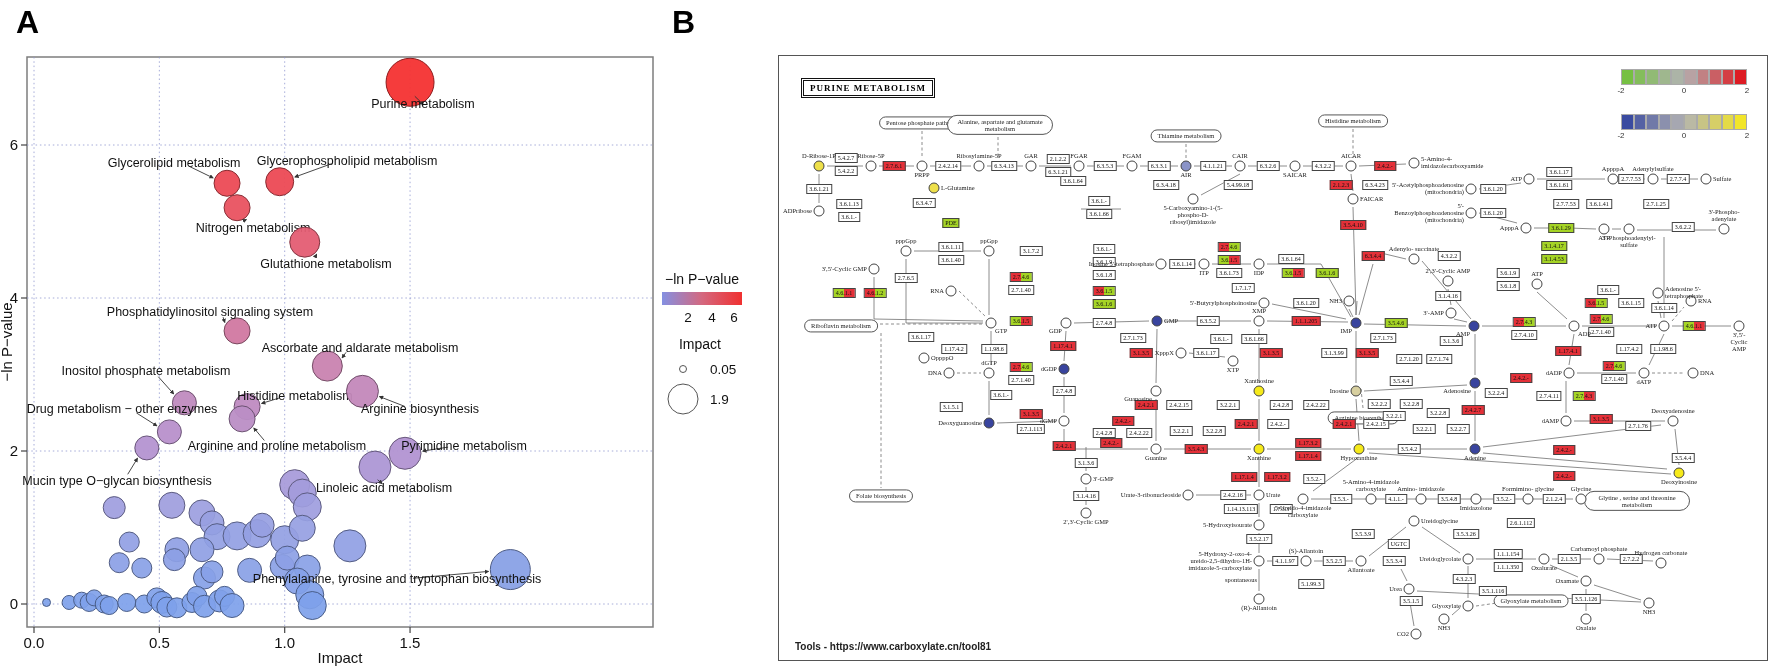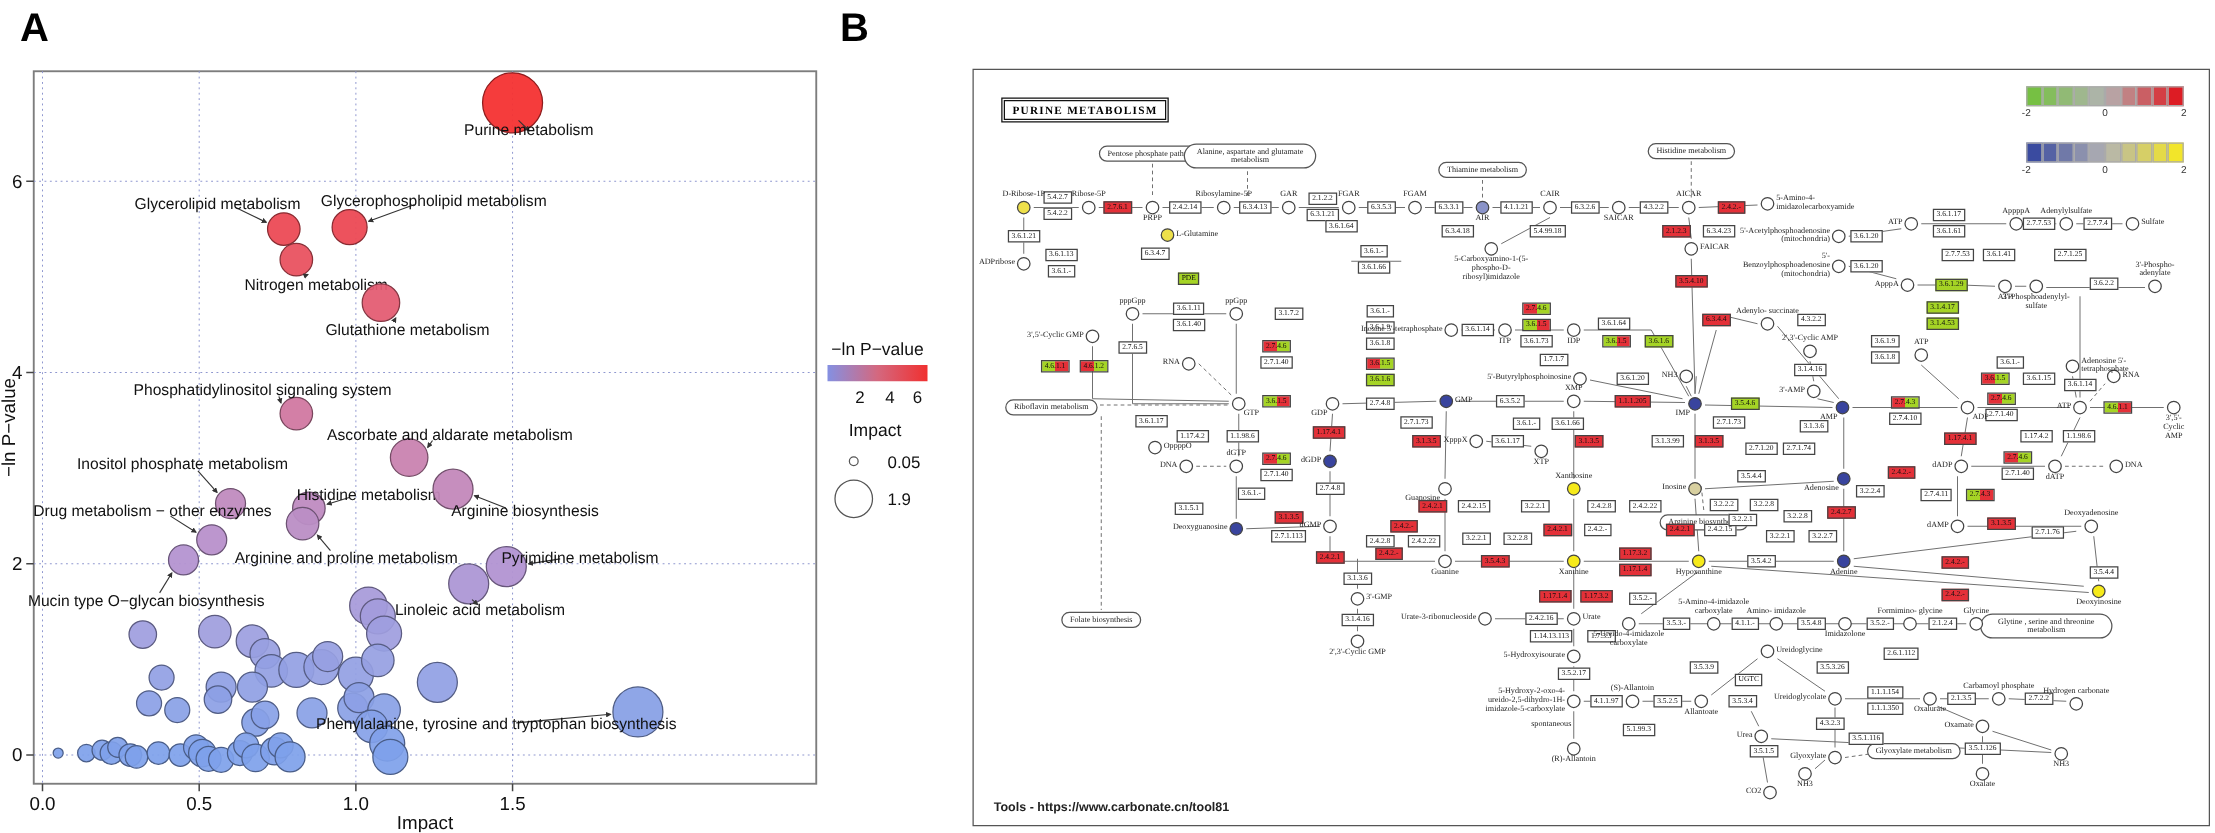--- a/index.html
+++ b/index.html
@@ -171,21 +171,21 @@
       <text x="734" y="322" text-anchor="middle" font-size="13.5">6</text>
       <text x="700" y="349" text-anchor="middle" font-size="14">Impact</text>
       <circle cx="683" cy="369" r="3.5" fill="none" stroke="#555" stroke-width="1"></circle>
       <text x="710" y="374" text-anchor="start" font-size="13.5">0.05</text>
       <circle cx="683" cy="399" r="15" fill="none" stroke="#555" stroke-width="1"></circle>
       <text x="710" y="404" text-anchor="start" font-size="13.5">1.9</text>
     </svg>
 
   <div id="panelB">
     <div class="ptitle">PURINE METABOLISM</div>
-    <div class="pfooter">Tools - https://www.carbonate.cn/tool81</div>
+    <div class="pfooter">Tools - https://www.carboxylate.cn/tool81</div>
   <svg id="pedges" width="988" height="604">
         <line x1="48" y1="110" x2="84" y2="110" stroke="#707070" stroke-width="0.8"></line>
         <line x1="100" y1="110" x2="135" y2="110" stroke="#707070" stroke-width="0.8"></line>
         <line x1="151" y1="110" x2="192" y2="110" stroke="#707070" stroke-width="0.8"></line>
         <line x1="208" y1="110" x2="244" y2="110" stroke="#707070" stroke-width="0.8"></line>
         <line x1="260" y1="110" x2="292" y2="110" stroke="#707070" stroke-width="0.8"></line>
         <line x1="308" y1="110" x2="345" y2="110" stroke="#707070" stroke-width="0.8"></line>
         <line x1="361" y1="110" x2="399" y2="110" stroke="#707070" stroke-width="0.8"></line>
         <line x1="415" y1="110" x2="453" y2="110" stroke="#707070" stroke-width="0.8"></line>
         <line x1="469" y1="110" x2="508" y2="110" stroke="#707070" stroke-width="0.8"></line>

